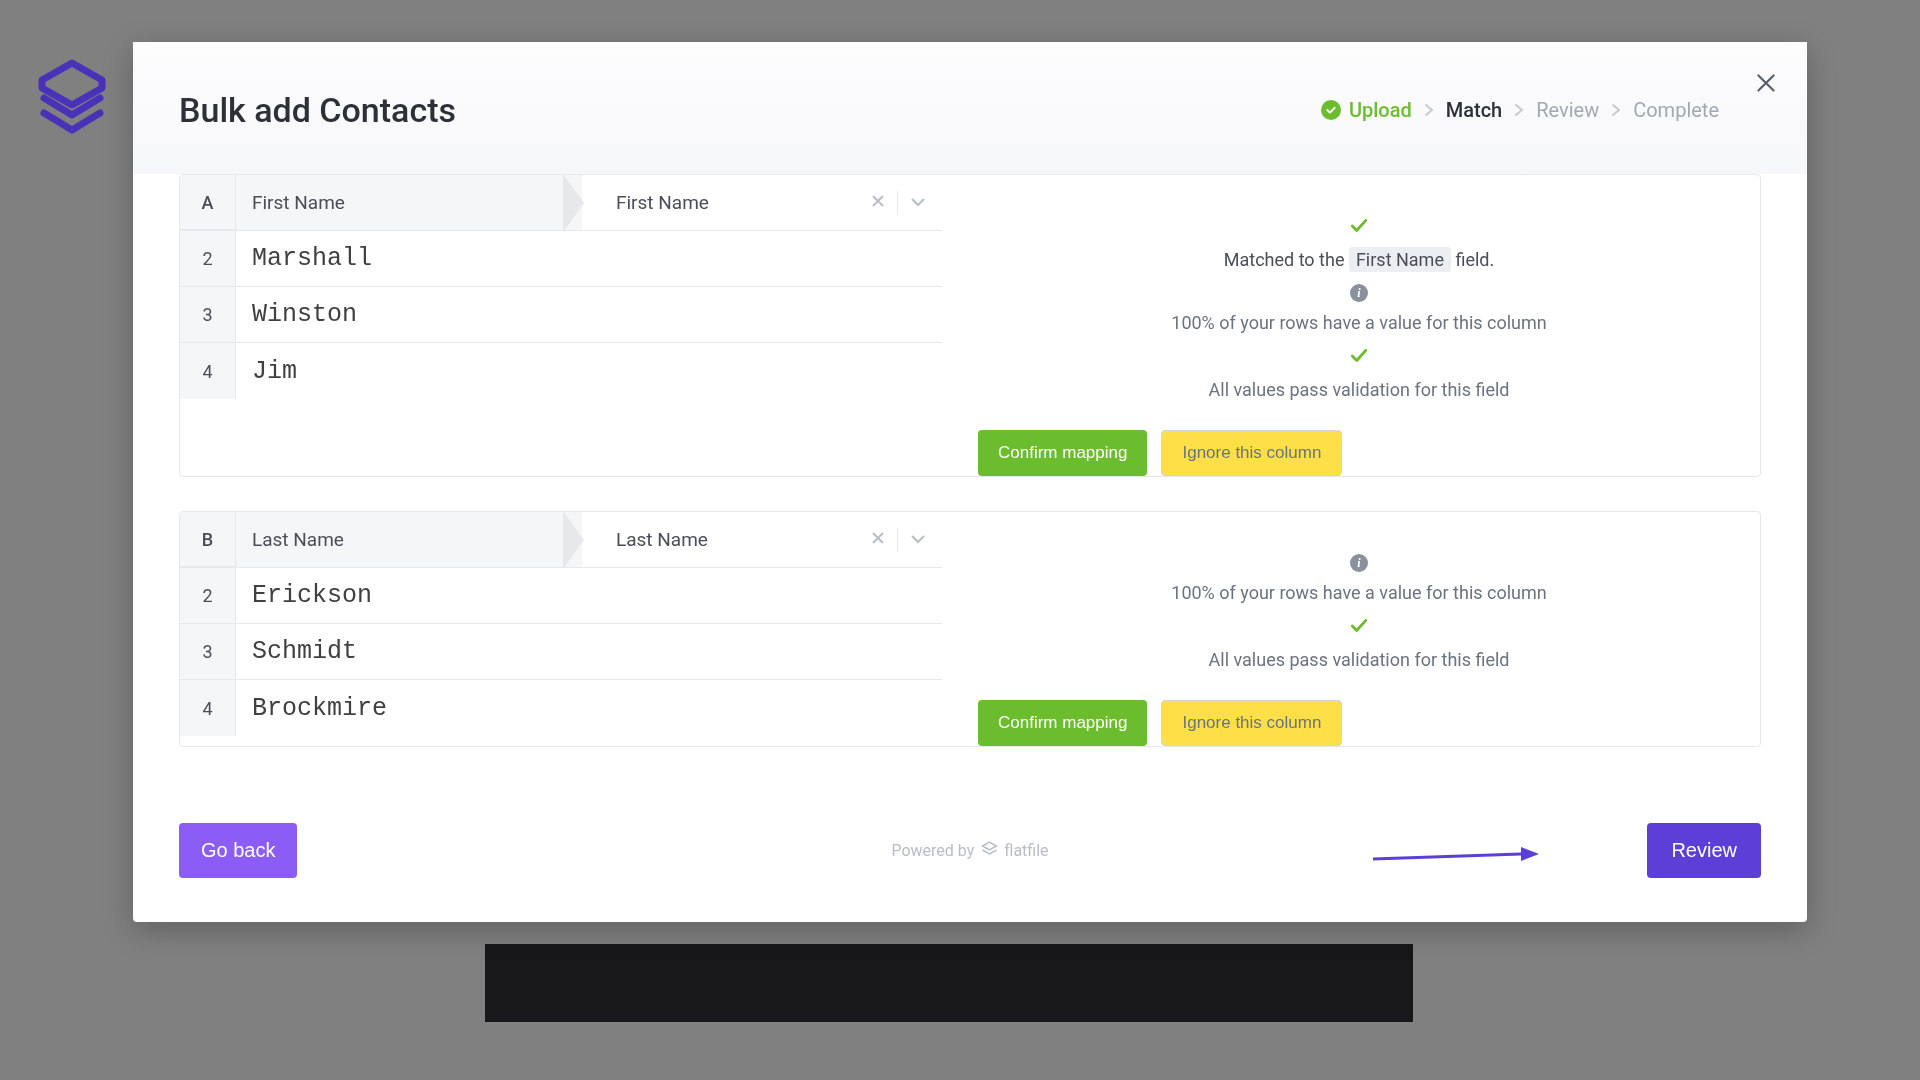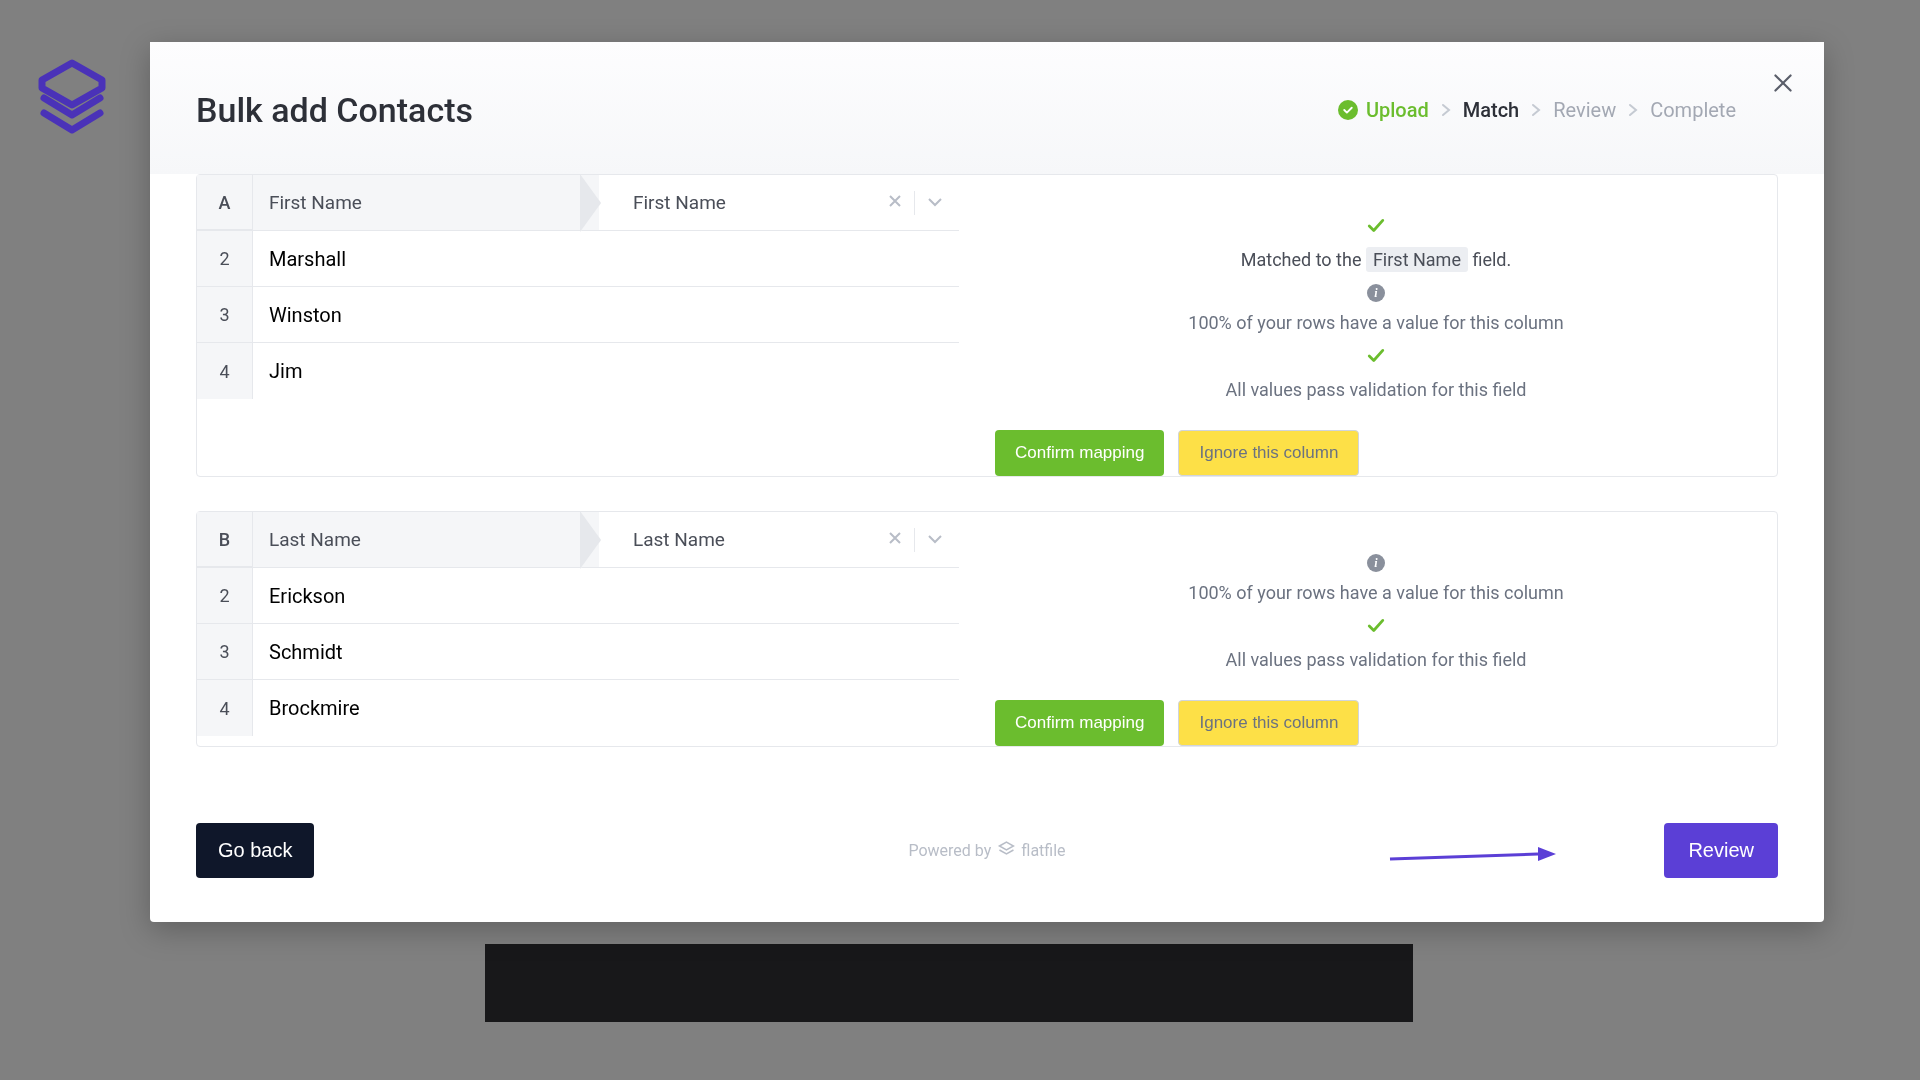--- a/index.html
+++ b/index.html
@@ -22,21 +22,21 @@
       position: absolute;
       bottom: 58px;
       left: 485px;
       width: 928px;
       height: 78px;
       background: #18181a;
     }
     .modal {
       position: absolute;
       top: 42px;
-      left: 150px;
+      left: 133px;
       width: 1674px;
       background: #fff;
       border-radius: 4px;
       box-shadow: 0 8px 30px rgba(0,0,0,0.25);
       display: flex;
       flex-direction: column;
     }
     .modal-close {
       position: absolute;
       top: 28px;
@@ -193,22 +193,23 @@
       font-size: 18px;
       color: #4a4e58;
       background: #f5f6f8;
       border-right: 1px solid #e6e8ec;
     }
     .cell-val {
       flex: 1;
       display: flex;
       align-items: center;
       padding-left: 16px;
-      font-size: 20px;
-      color: #000000;
+      font-size: 25px;
+      color: #404040;
+      font-family: Liberation Mono, monospace;
     }
 
     .status-line {
       display: flex;
       align-items: center;
       gap: 10px;
       margin-bottom: 14px;
       font-size: 18px;
       color: #6b7280;
       flex-direction: column;
@@ -254,21 +255,21 @@
     }
 
     .modal-footer {
       display: flex;
       align-items: center;
       justify-content: space-between;
       padding: 30px 46px 44px 46px;
       position: relative;
     }
     .btn-back {
-      background: #0f172a;
+      background: #8b5cf6;
       color: #fff;
       padding: 16px 22px;
       font-size: 20px;
       font-weight: 500;
       border-radius: 4px;
       border: none;
       cursor: pointer;
       text-align: right;
     }
     .btn-review {

